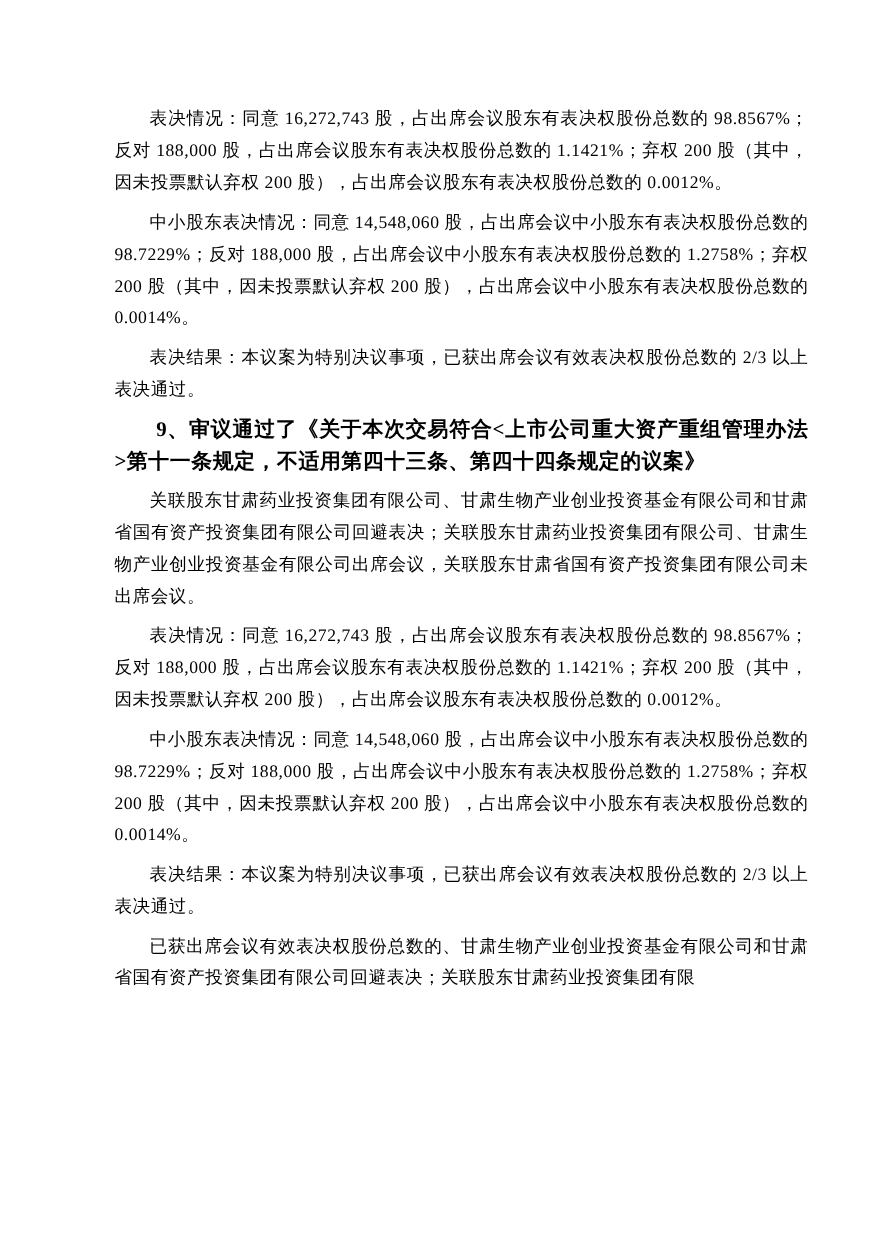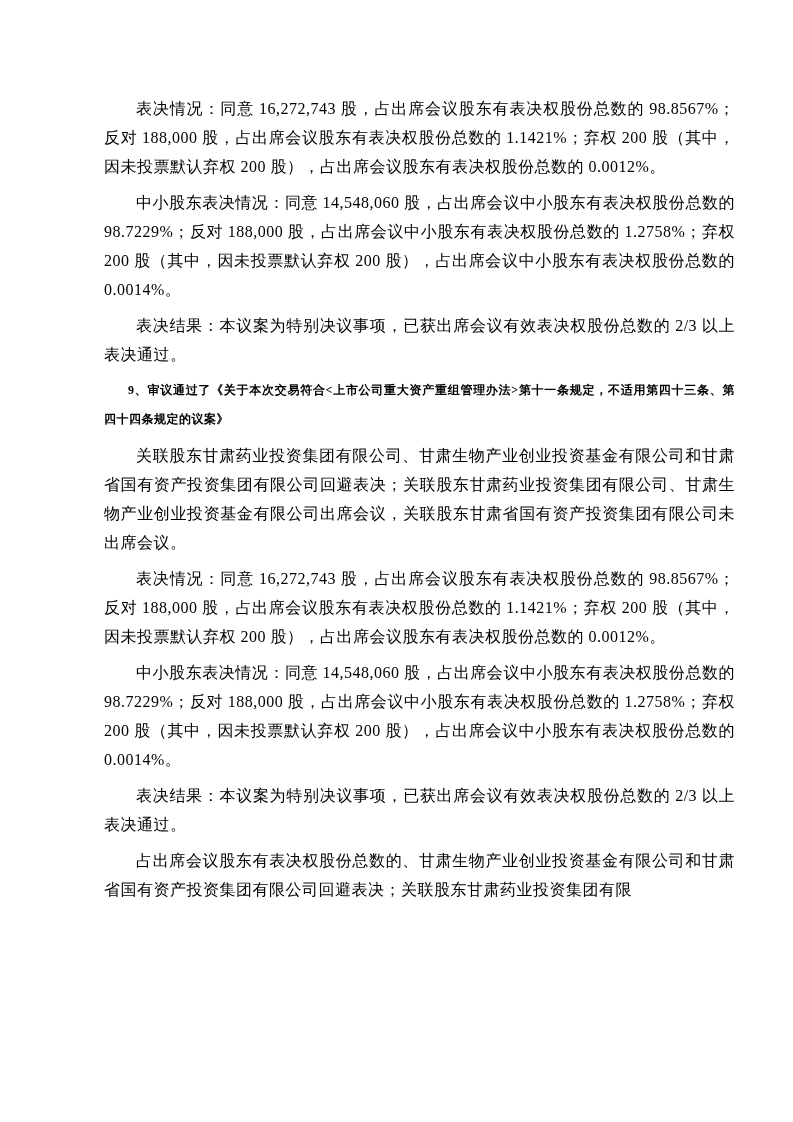--- a/index.html
+++ b/index.html
@@ -26,30 +26,30 @@
     margin: 0 0 7px 0;
     font-size: 16px;
     line-height: 29px;
     letter-spacing: 0.5px;
     text-align: justify;
     text-indent: 2em;
     color: #000000;
   }
   .heading {
     font-weight: bold;
-    font-size: 12px;
+    font-size: 19px;
     font-family: "Liberation Serif", "DejaVu Serif", serif;
   }
 </style>
 </head>
 <body>
 
 <div class="page">
   <p class="para">表决情况：同意 16,272,743 股，占出席会议股东有表决权股份总数的 98.8567%；反对 188,000 股，占出席会议股东有表决权股份总数的 1.1421%；弃权 200 股（其中，因未投票默认弃权 200 股），占出席会议股东有表决权股份总数的 0.0012%。</p>
   <p class="para">中小股东表决情况：同意 14,548,060 股，占出席会议中小股东有表决权股份总数的 98.7229%；反对 188,000 股，占出席会议中小股东有表决权股份总数的 1.2758%；弃权 200 股（其中，因未投票默认弃权 200 股），占出席会议中小股东有表决权股份总数的 0.0014%。</p>
   <p class="para">表决结果：本议案为特别决议事项，已获出席会议有效表决权股份总数的 2/3 以上表决通过。</p>
   <p class="para heading">9、审议通过了《关于本次交易符合&lt;上市公司重大资产重组管理办法&gt;第十一条规定，不适用第四十三条、第四十四条规定的议案》</p>
   <p class="para">关联股东甘肃药业投资集团有限公司、甘肃生物产业创业投资基金有限公司和甘肃省国有资产投资集团有限公司回避表决；关联股东甘肃药业投资集团有限公司、甘肃生物产业创业投资基金有限公司出席会议，关联股东甘肃省国有资产投资集团有限公司未出席会议。</p>
   <p class="para">表决情况：同意 16,272,743 股，占出席会议股东有表决权股份总数的 98.8567%；反对 188,000 股，占出席会议股东有表决权股份总数的 1.1421%；弃权 200 股（其中，因未投票默认弃权 200 股），占出席会议股东有表决权股份总数的 0.0012%。</p>
   <p class="para">中小股东表决情况：同意 14,548,060 股，占出席会议中小股东有表决权股份总数的 98.7229%；反对 188,000 股，占出席会议中小股东有表决权股份总数的 1.2758%；弃权 200 股（其中，因未投票默认弃权 200 股），占出席会议中小股东有表决权股份总数的 0.0014%。</p>
   <p class="para">表决结果：本议案为特别决议事项，已获出席会议有效表决权股份总数的 2/3 以上表决通过。</p>
-  <p class="para">占出席会议股东有表决权股份总数的、甘肃生物产业创业投资基金有限公司和甘肃省国有资产投资集团有限公司回避表决；关联股东甘肃药业投资集团有限</p>
+  <p class="para">已获出席会议有效表决权股份总数的、甘肃生物产业创业投资基金有限公司和甘肃省国有资产投资集团有限公司回避表决；关联股东甘肃药业投资集团有限</p>
 </div>
 
 </body></html>

